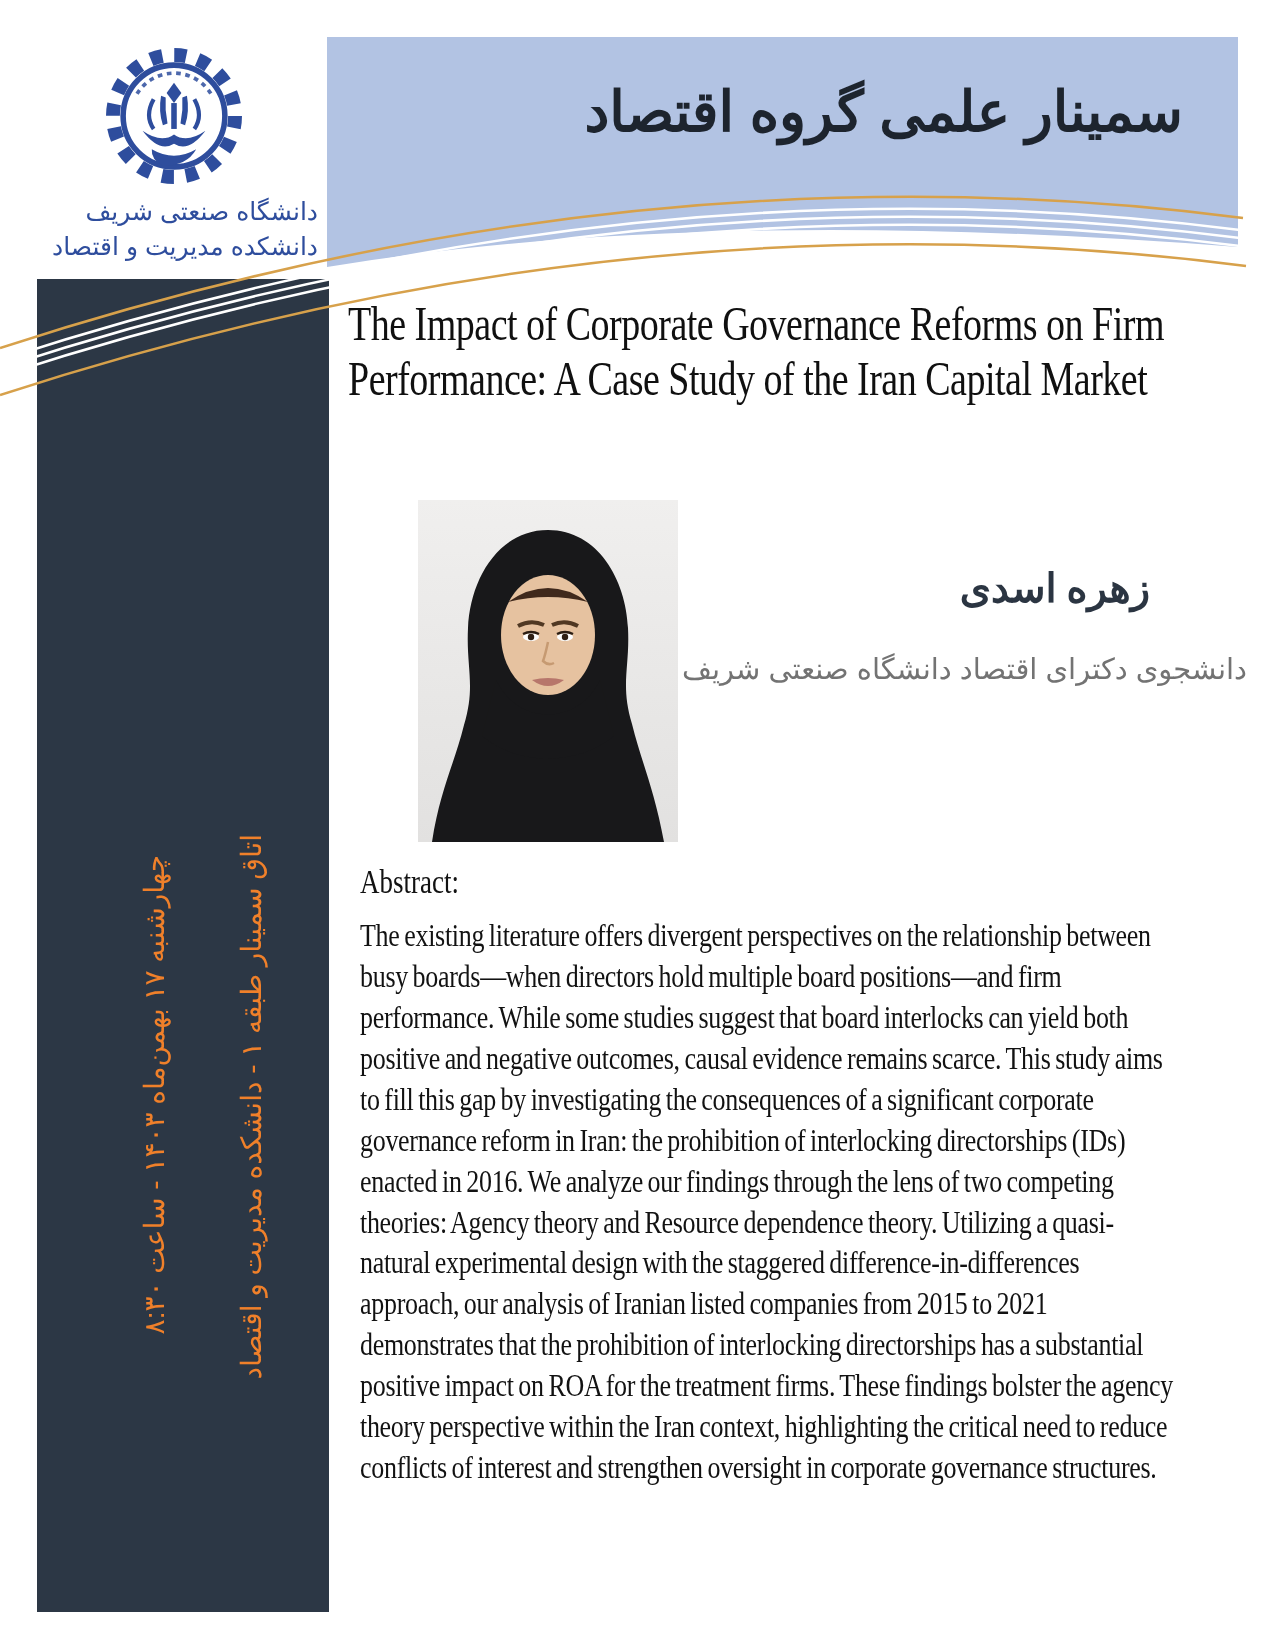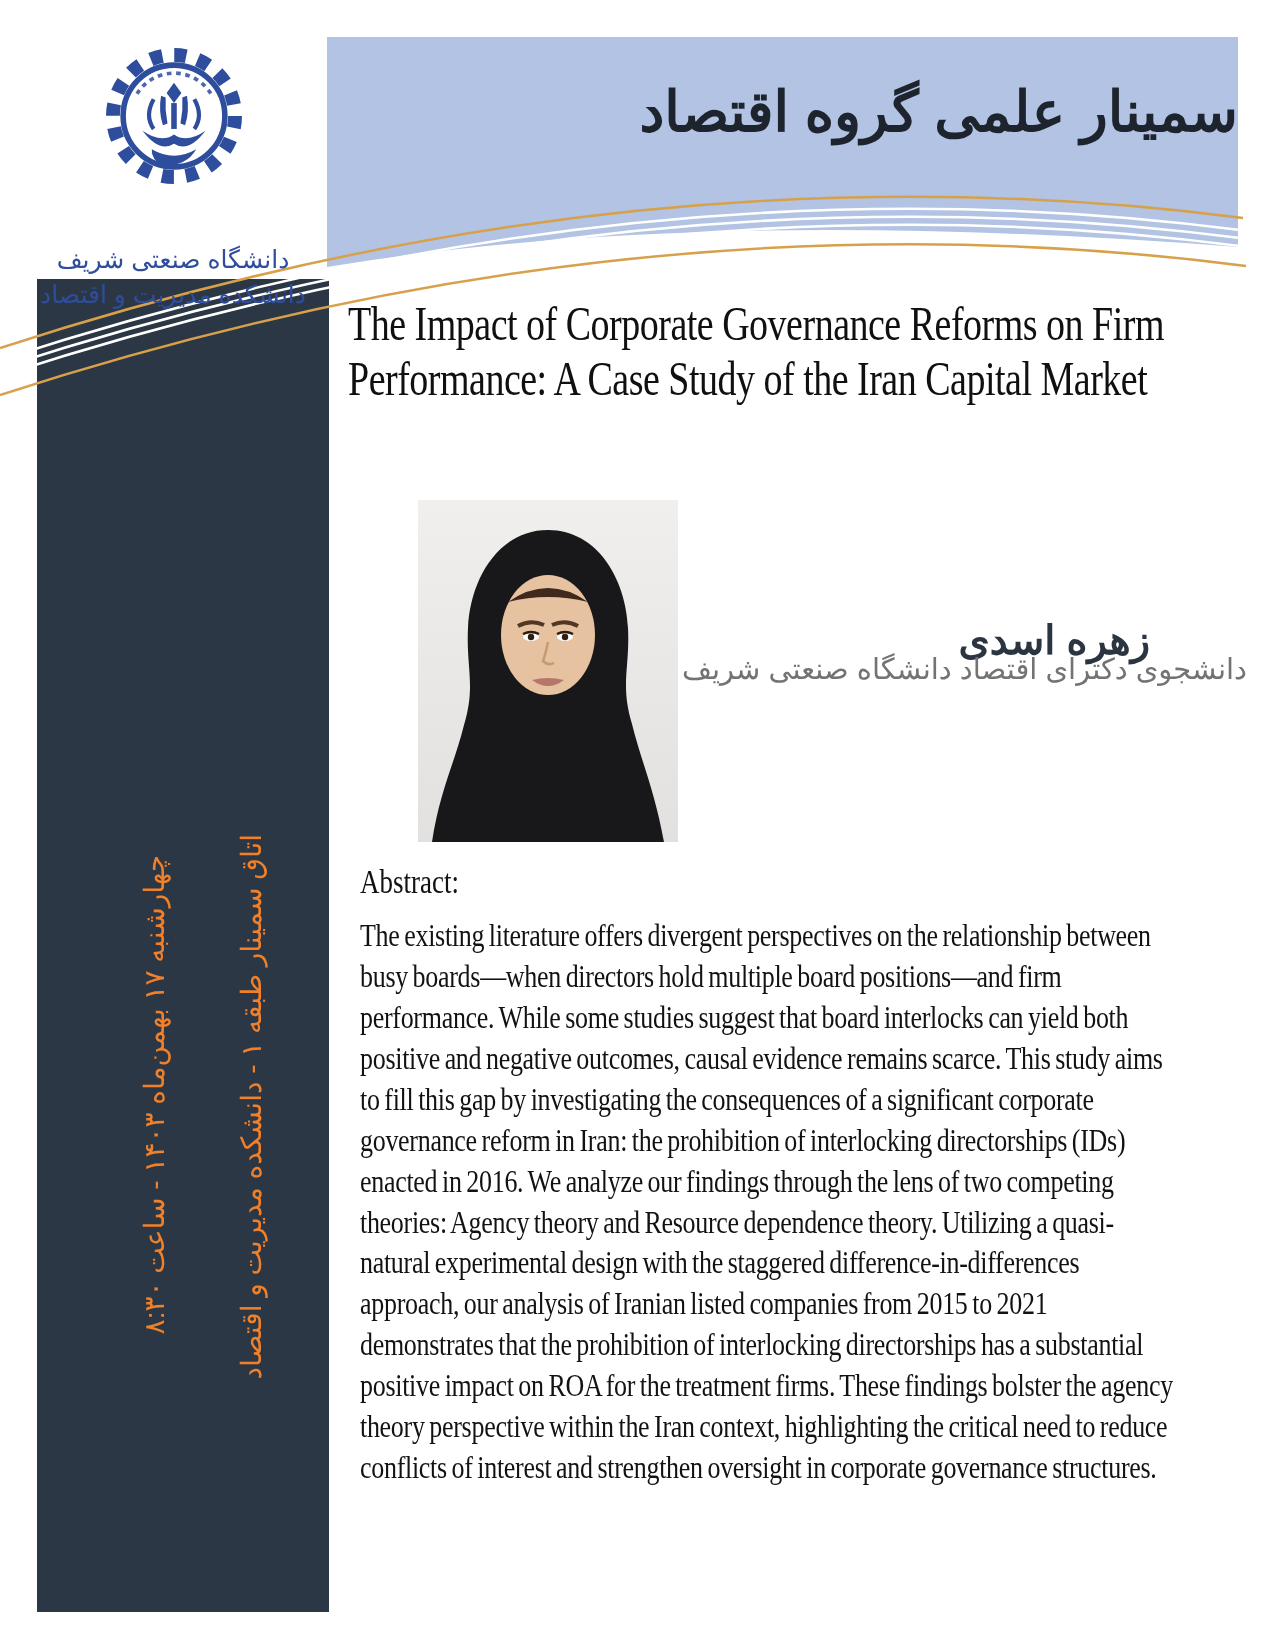--- a/index.html
+++ b/index.html
@@ -5,28 +5,28 @@
   html,body{margin:0;padding:0;}
   body{
     width:1275px;height:1650px;position:relative;overflow:hidden;
     background:#ffffff;font-family:"Liberation Sans", sans-serif;
   }
   .abs{position:absolute;}
 
   
   #logo-svg{left:100px;top:42px;width:148px;height:148px;}
   #logo-caption{
-    left:28px;top:194px;width:290px;text-align:center;direction:rtl;
-    color:#2e4d9d;font-size:25px;line-height:35px;font-weight:500;margin-top:48px;
+    left:28px;top:194px;width:290px;direction:rtl;
+    color:#2e4d9d;font-size:25px;line-height:35px;font-weight:500;
   }
 
   
   #hero-svg{left:0;top:0;width:1275px;height:420px;}
   #banner-title{
-    left:327px;top:68px;width:911px;box-sizing:border-box;
+    left:327px;top:68px;width:911px;box-sizing:border-box;padding-right:55px;
     direction:rtl;text-align:right;color:#1d242e;font-size:56px;line-height:88px;
     font-weight:600;
   }
 
   
   #sidebar{left:37px;top:279px;width:292px;height:1333px;background:#2c3745;}
   .v-text{
     position:absolute;height:38px;transform:rotate(-90deg);
     direction:rtl;text-align:right;white-space:nowrap;
     color:#f0802a;font-size:28px;line-height:38px;font-weight:500;
@@ -36,22 +36,22 @@
 
   
   #seminar-title{
     left:348px;top:296px;width:836px;
     font-family:"Liberation Serif", serif;font-size:38px;line-height:44px;
     letter-spacing:-0.5px;color:#101010;
     transform:scaleY(1.25);transform-origin:left top;
   }
   #photo-svg{left:418px;top:500px;width:260px;height:342px;}
   #speaker-name{
-    right:125px;top:617px;direction:rtl;color:#2b3542;
-    font-size:40px;font-weight:600;
+    right:125px;top:565px;direction:rtl;color:#2b3542;
+    font-size:40px;font-weight:600;font-family:Liberation Serif, serif;
   }
   #speaker-affiliation{
     right:28px;top:652px;direction:rtl;color:#737373;font-size:29px;
   }
   #abstract{
     left:360px;top:863px;width:814px;
     font-family:"Liberation Serif", serif;color:#121212;
     transform:scaleY(1.24);transform-origin:left top;
   }
   #abstract-heading{font-size:27px;margin:0 0 11px 0;font-weight:normal;}

